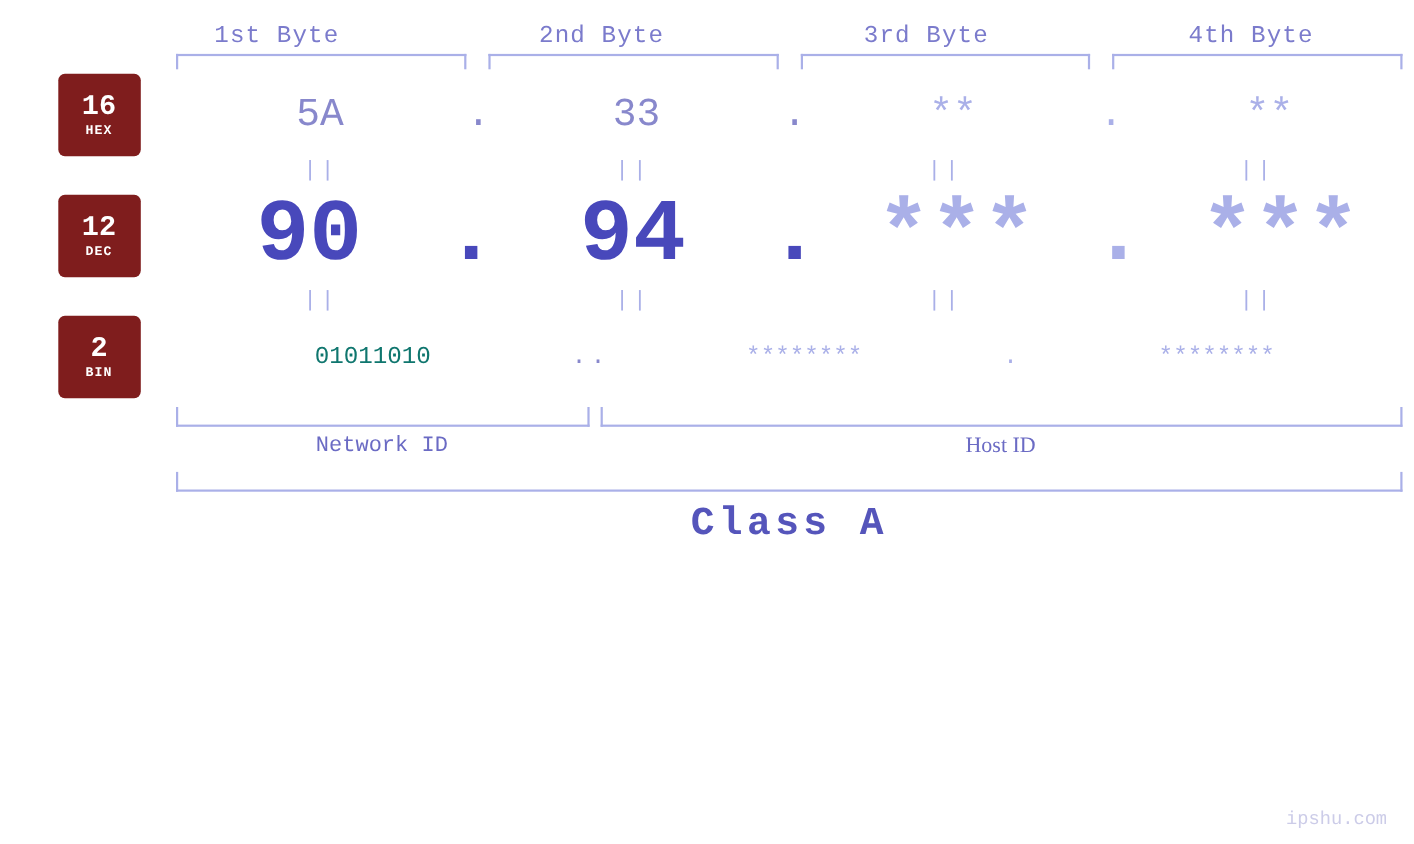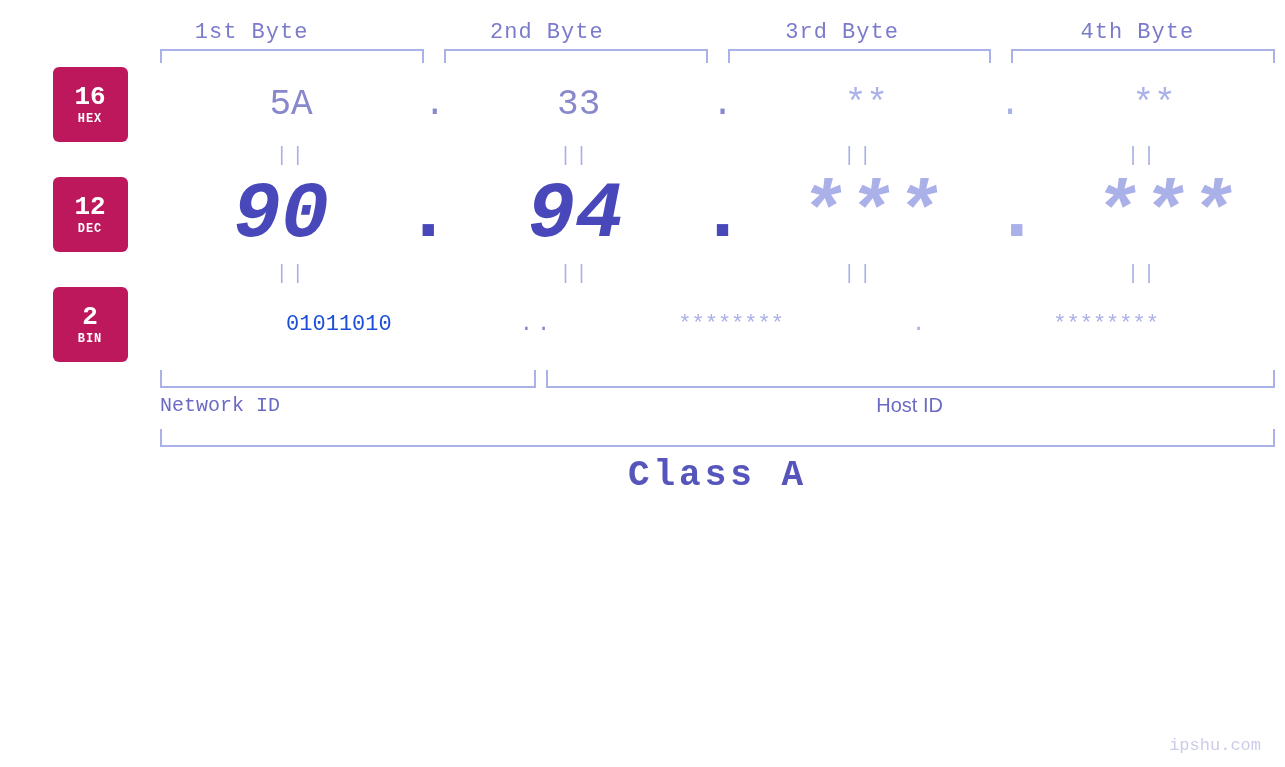--- a/index.html
+++ b/index.html
@@ -96,21 +96,21 @@
       width: 120px;
       display: flex;
       flex-direction: column;
       align-items: center;
       justify-content: center;
       margin-left: 30px;
       margin-right: 10px;
     }
 
     .label-box {
-      background: #be185d;
+      background: #7f1d1d;
       color: #fff;
       width: 75px;
       height: 75px;
       display: flex;
       flex-direction: column;
       align-items: center;
       justify-content: center;
       border-radius: 6px;
     }
 
@@ -148,26 +148,25 @@
 
     .byte-value.hex {
       font-size: 36px;
       color: #8888cc;
     }
 
     .byte-value.dec {
       font-size: 80px;
       font-weight: bold;
       color: #4848bb;
-      font-style: italic;
     }
 
     .byte-value.bin {
       font-size: 22px;
-      color: #1d4ed8;
+      color: #0f766e;
     }
 
     .byte-value.masked {
       color: #aab0e8;
     }
 
     .dot {
       color: #6b6bc4;
       font-family: 'Courier New', Courier, monospace;
       margin: 0 2px;
@@ -226,32 +225,33 @@
 
     .label-row {
       display: flex;
       width: 100%;
       padding-left: 150px;
       margin-top: 6px;
     }
 
     .network-id-label {
       flex: 1.05;
+      text-align: center;
       color: #6b6bc4;
       font-size: 20px;
       font-family: 'Courier New', Courier, monospace;
       margin: 0 10px 0 10px;
     }
 
     .host-id-label {
       flex: 2.05;
       text-align: center;
       color: #6b6bc4;
       font-size: 20px;
-      font-family: Liberation Sans, sans-serif;
+      font-family: Liberation Serif, serif;
       margin: 0 10px 0 0;
     }
 
     
     .full-bracket-row {
       display: flex;
       width: 100%;
       padding-left: 150px;
       margin-top: 12px;
     }

